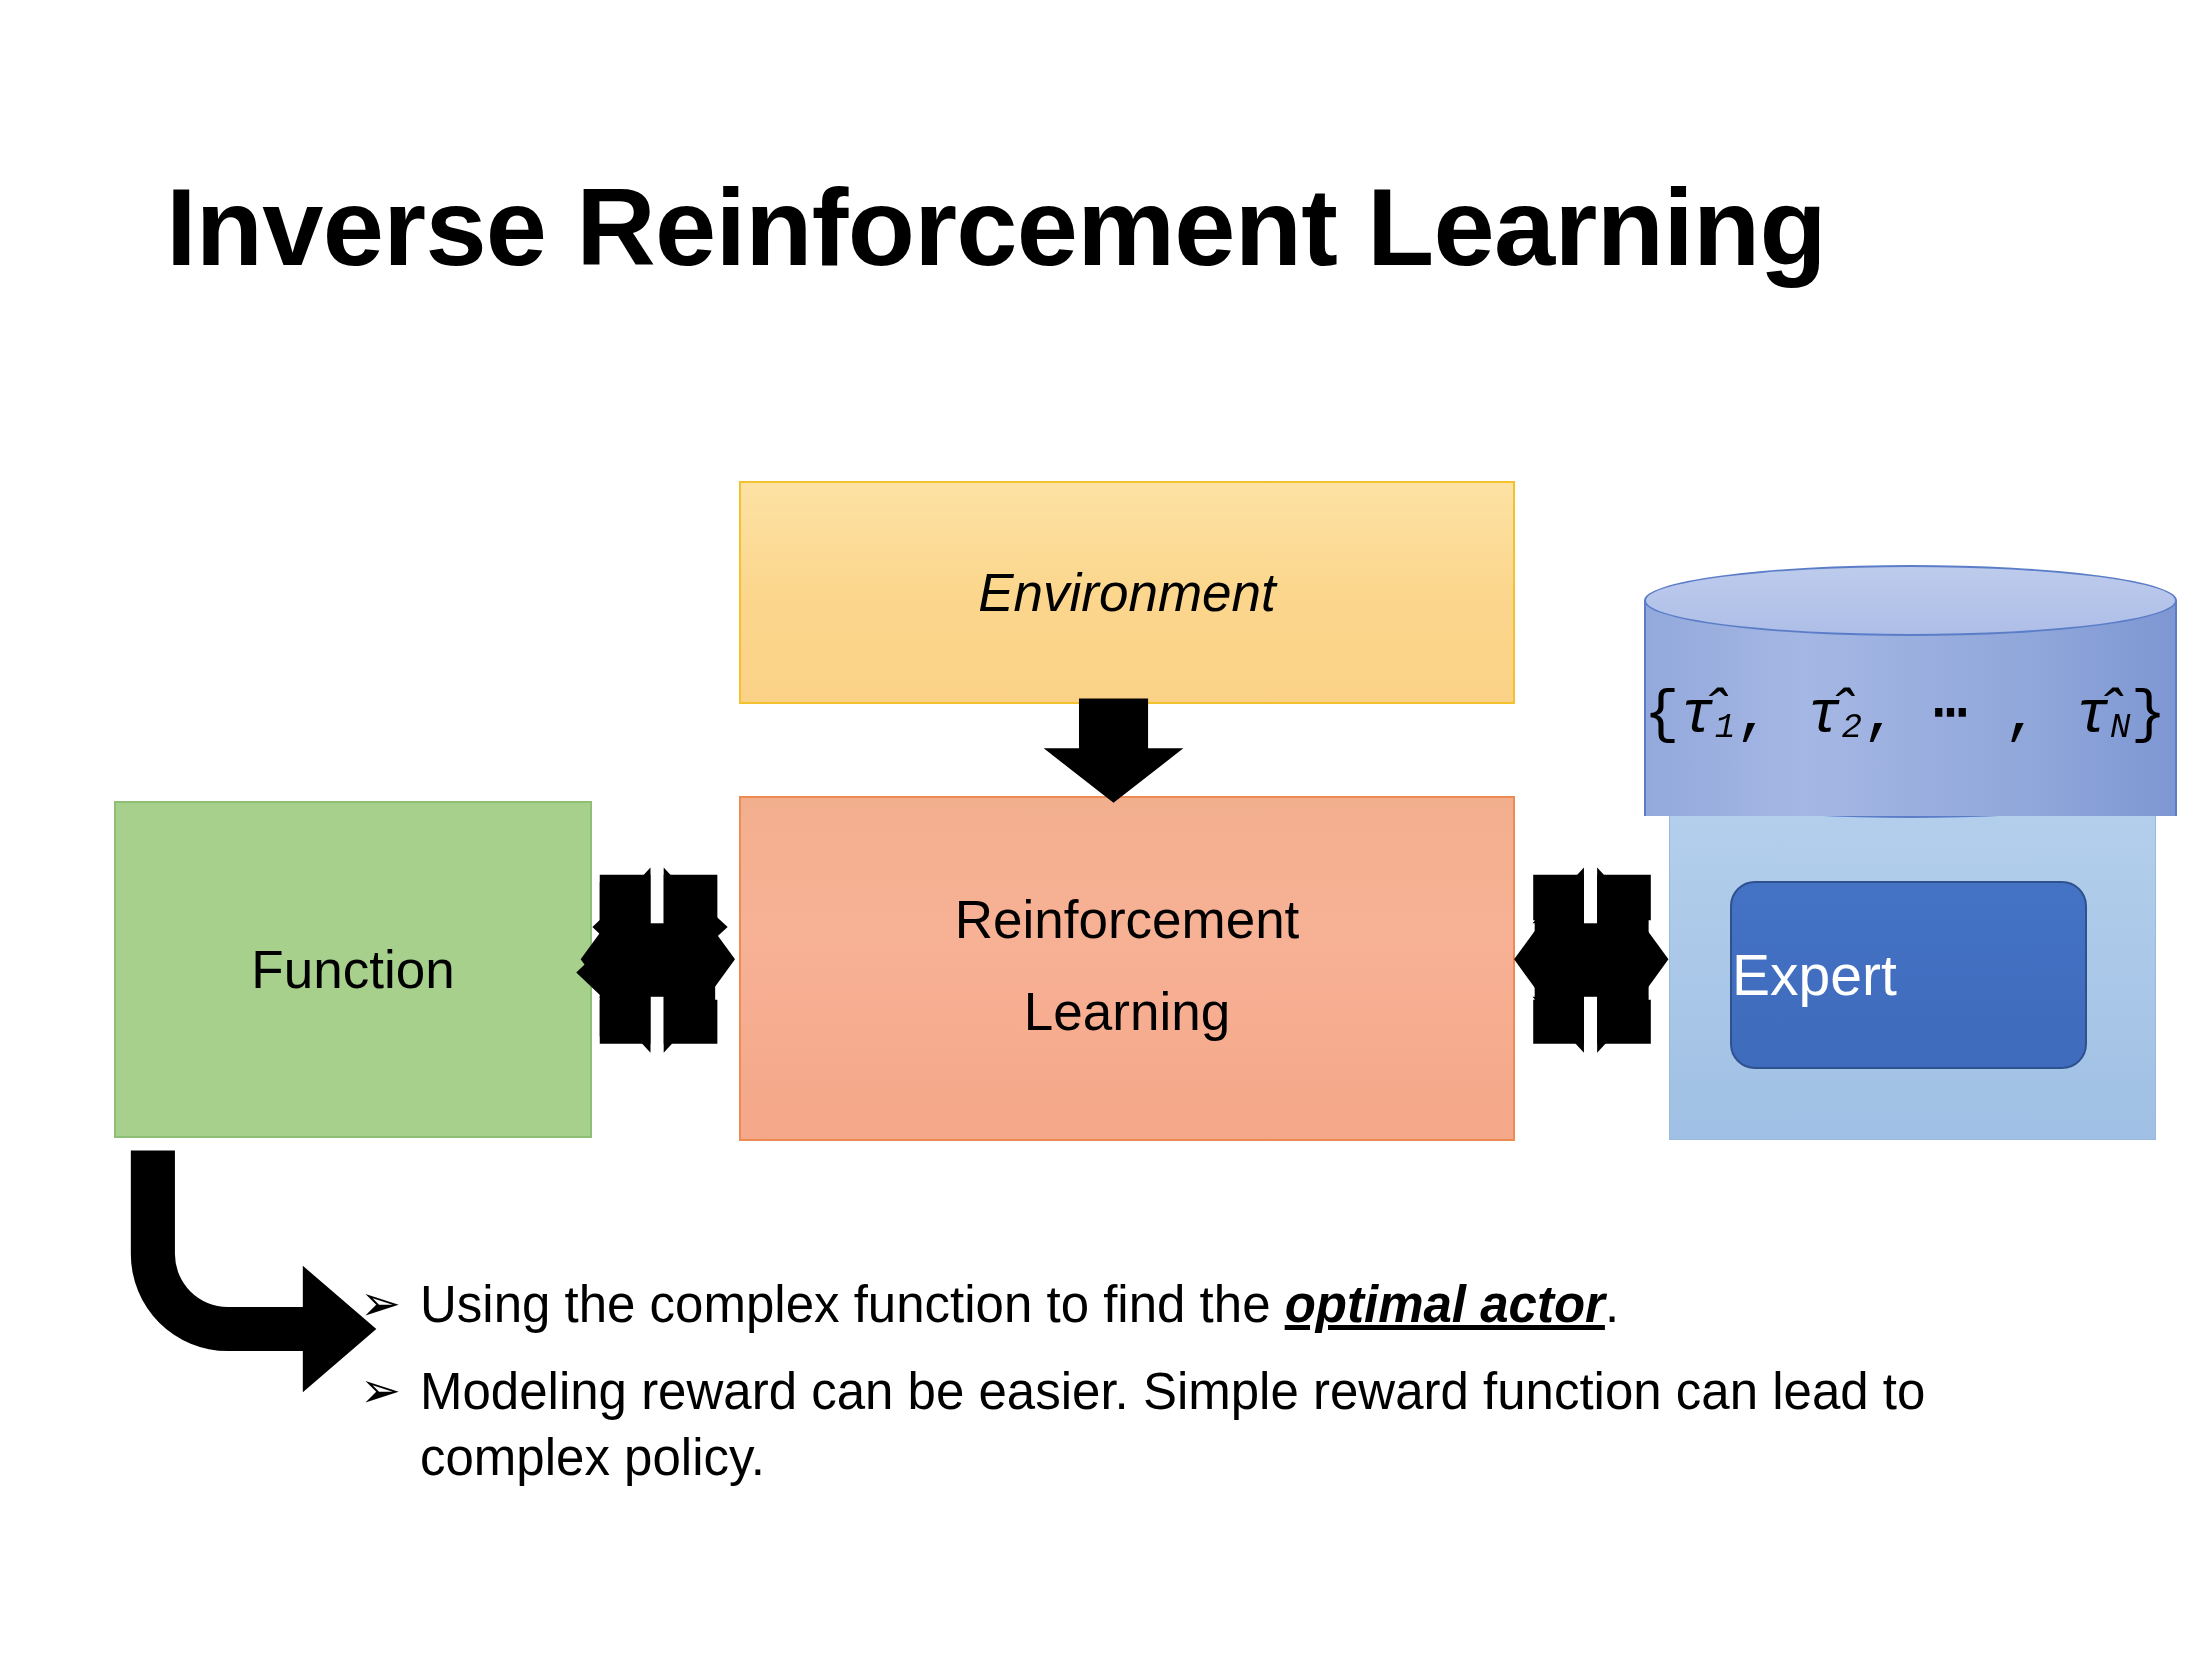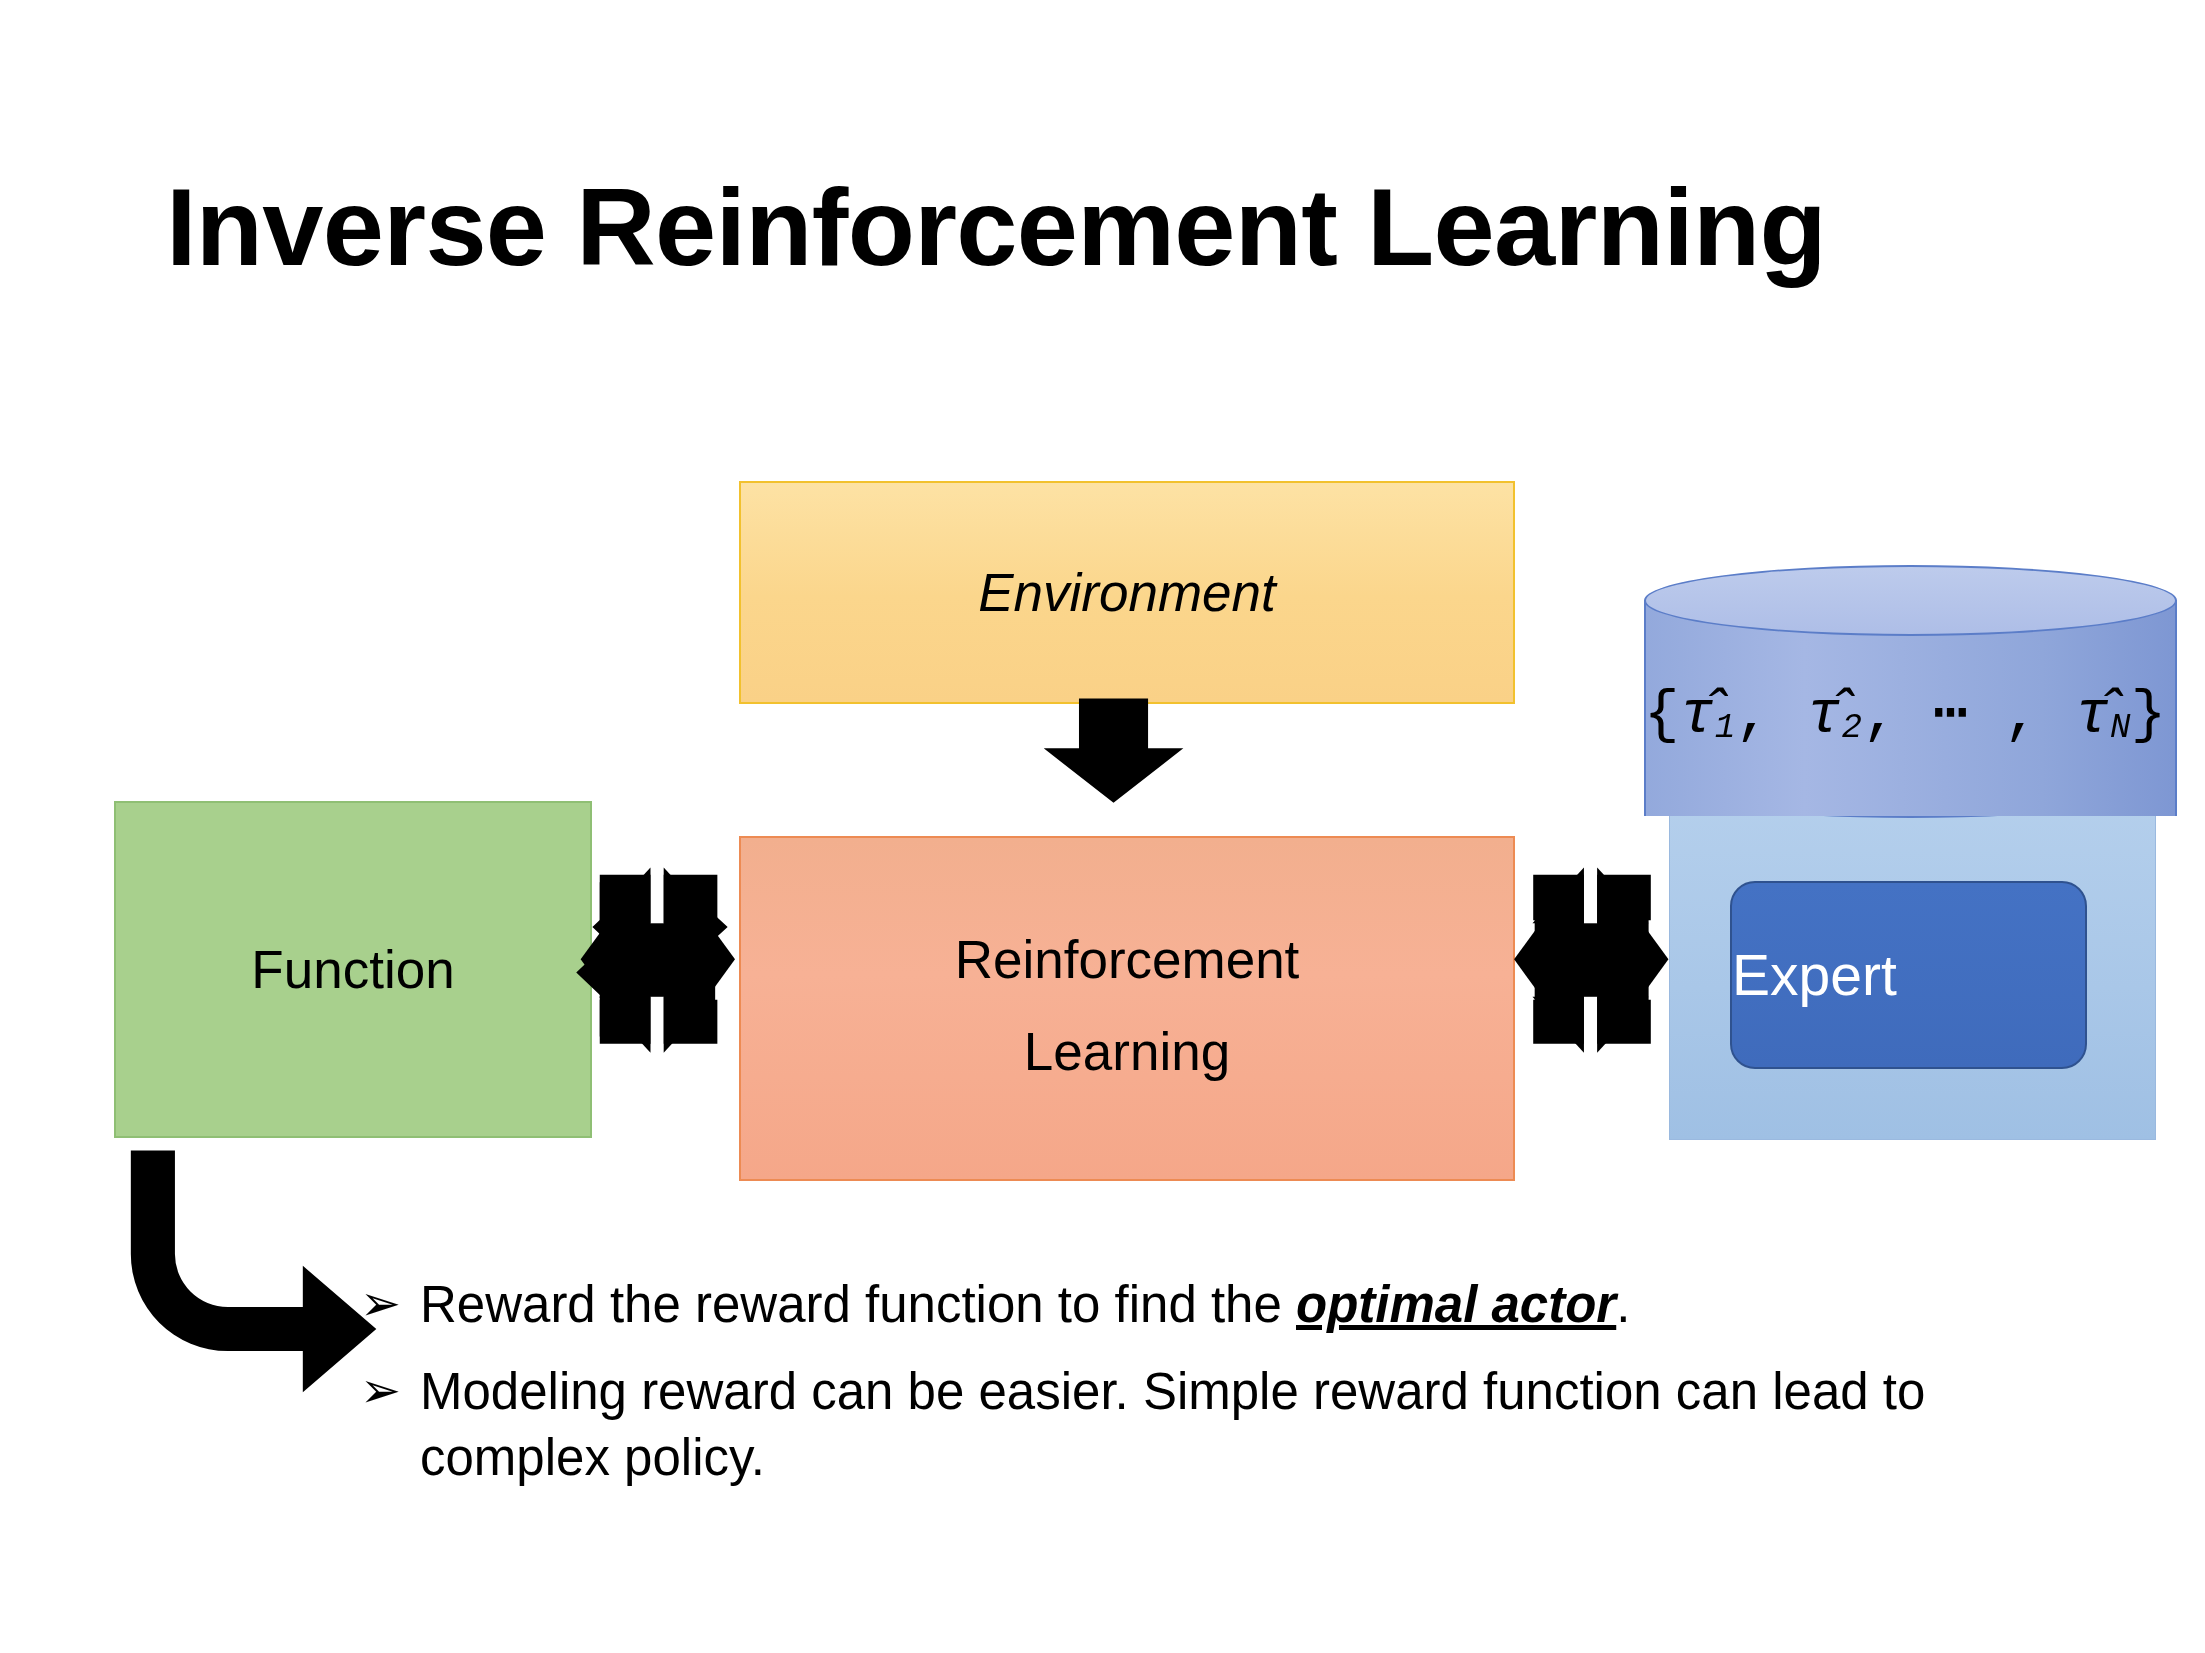--- a/index.html
+++ b/index.html
@@ -52,21 +52,21 @@
     width: 776px;
     height: 223px;
     background: linear-gradient(180deg, #FDE2A4 0%, #FBD68C 52%, #FAD187 100%);
     border: 2.2px solid #F2C12E;
     font-size: 53px;
     font-style: italic;
   }
 
   #rl-box {
     left: 739px;
-    top: 836px;
+    top: 796px;
     width: 776px;
     height: 345px;
     background: linear-gradient(180deg, #F2AF8E 0%, #F7B195 40%, #F5A789 100%);
     border: 2.2px solid #ED8B53;
     font-size: 53px;
     line-height: 1.75;
   }
   #rl-box .inner { padding-bottom: 4.4px; }
 
   #reward-box {
@@ -316,21 +316,21 @@
                L 310,1838
                A 132,132 0 0 1 178,1706
                L 178,1565 Z" fill="#000000"></path>
     </g>
   </svg>
 
   <div id="bullet-list">
 
     <div class="bullet-row">
       <span class="bullet-marker">➢</span>
-      <span class="bullet-text"><span>Reward the reward function to find the </span><span class="emph">optimal actor</span><span>.</span></span>
+      <span class="bullet-text"><span>Using the complex function to find the </span><span class="emph">optimal actor</span><span>.</span></span>
     </div>
 
     <div class="bullet-row">
       <span class="bullet-marker">➢</span>
       <span class="bullet-text">Modeling reward can be easier. Simple reward function can lead to complex policy.</span>
     </div>
 
   </div>
 
 </div>

